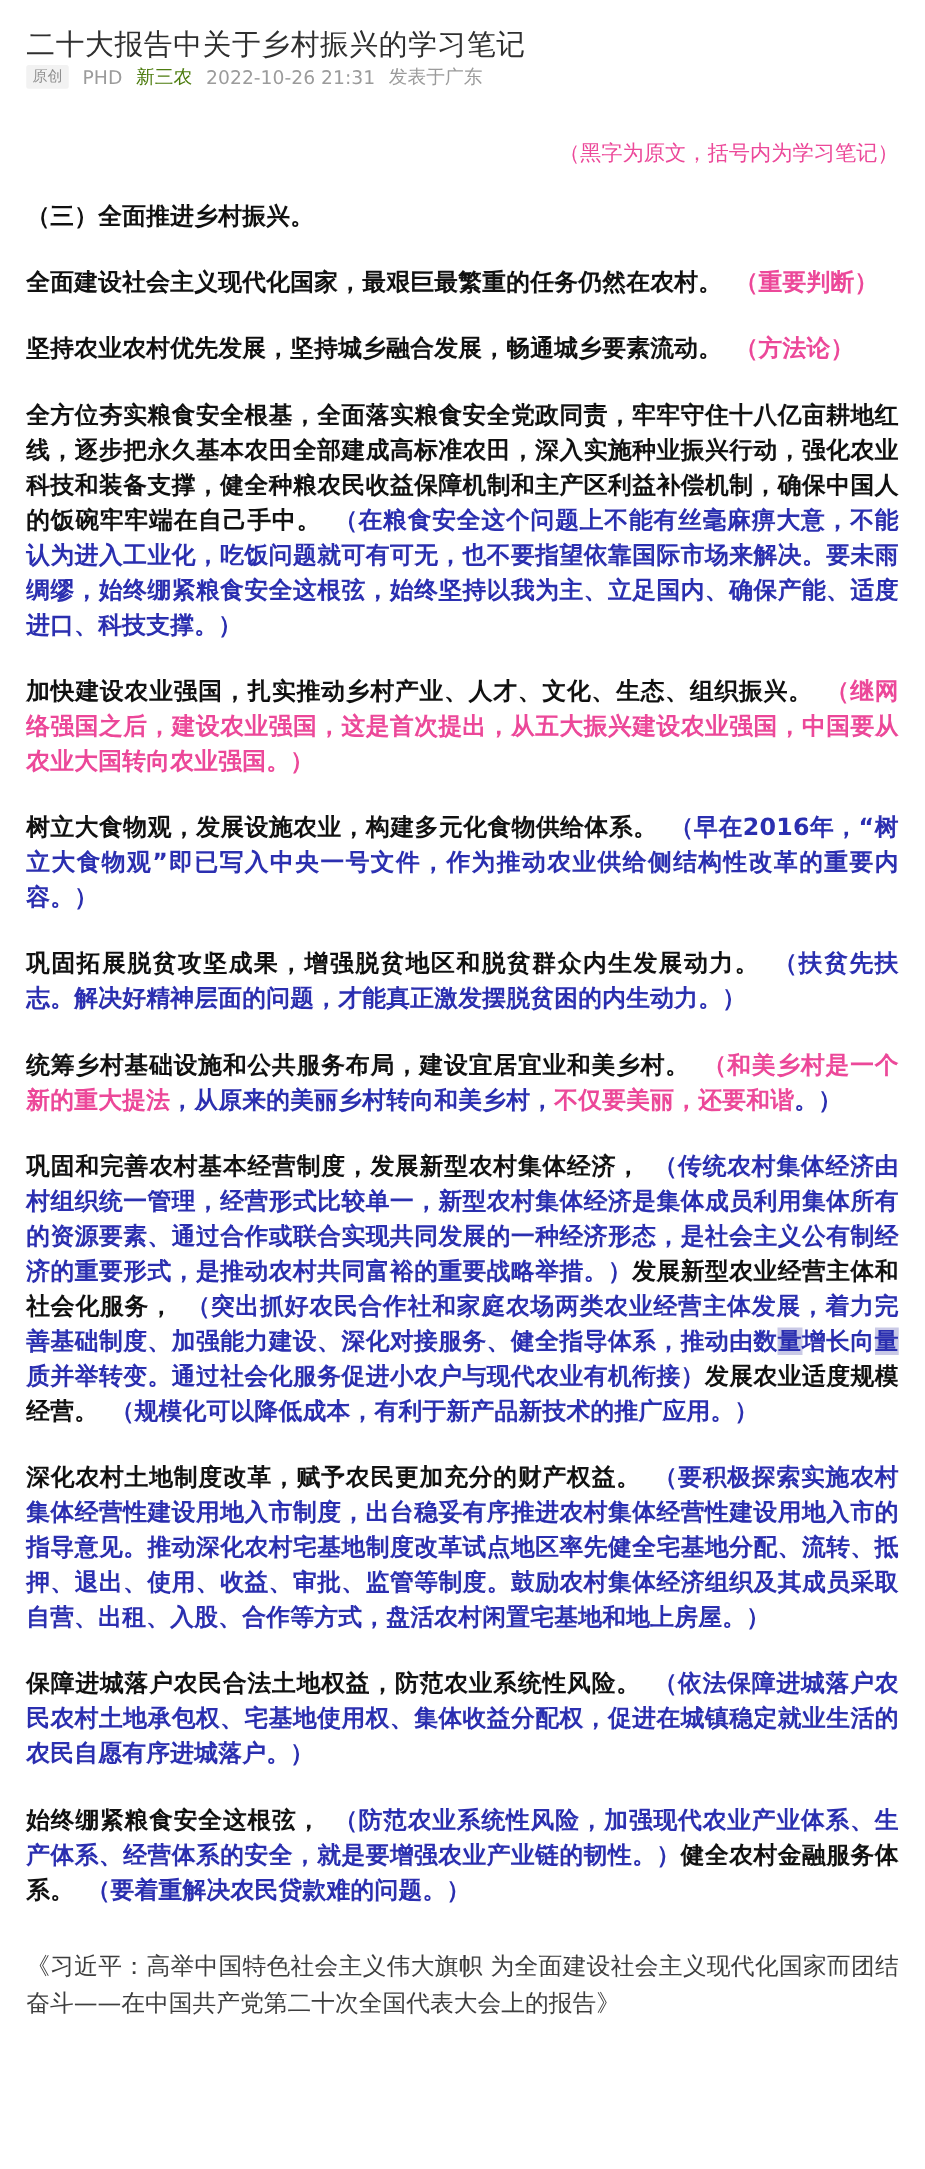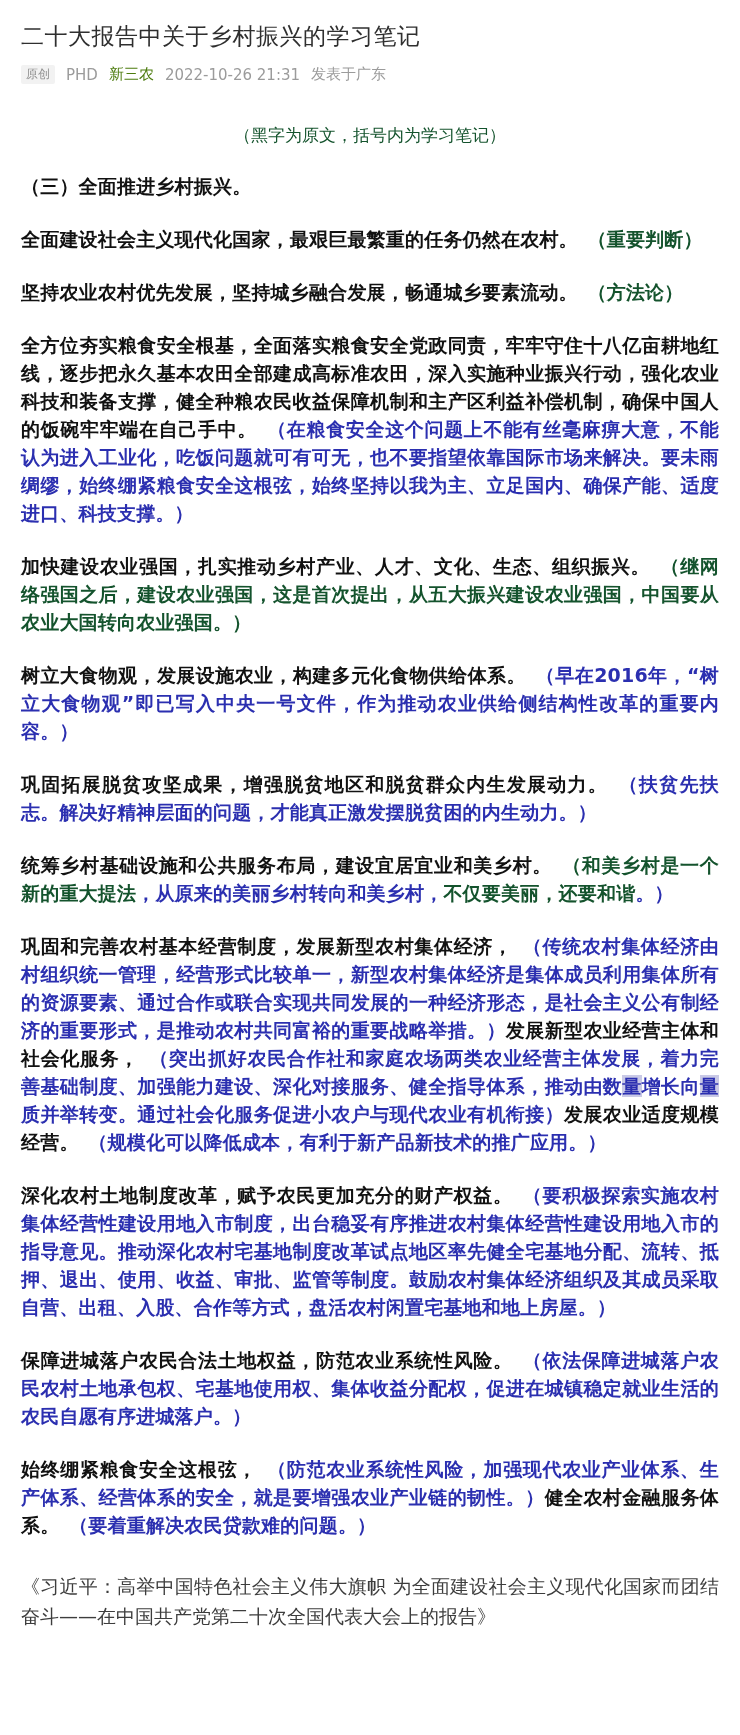--- a/index.html
+++ b/index.html
@@ -12,64 +12,63 @@
   .title {
     font-size: 23px;
     font-weight: 400;
     color: #2f2f2f;
     line-height: 1.4;
     margin: 4px 0 0 0;
     letter-spacing: 0.5px;
   }
 
   .meta {
-    margin-top: 13px;
     font-size: 15px;
     color: #9b9b9b;
     display: flex;
     align-items: center;
     gap: 11px;
     white-space: nowrap;
   }
   .badge {
     font-size: 12px;
     color: #8f8f8f;
     background: #f2f2f2;
     border-radius: 2px;
     padding: 1px 5px;
     line-height: 1.4;
   }
   .account { color: #4d7c0f; cursor: pointer; }
 
   .note {
     margin: 40px 0 11px 0;
-    text-align: center;
+    text-align: right;
     font-size: 17px;
     font-weight: 400;
-    color: #14532d;
+    color: #ec4899;
   }
 
   .heading {
     margin: 30px 0 0 0;
     font-size: 19px;
     font-weight: 700;
     color: #111111;
   }
 
   .para {
     margin: 25px 0 0 0;
     font-size: 19px;
     line-height: 28px;
     font-weight: 700;
     color: #111111;
     text-align: justify;
     letter-spacing: 0.2px;
   }
   .seg-black { color: #111111; }
-  .seg-red   { color: #14532d; }
+  .seg-red   { color: #ec4899; }
   .seg-blue  { color: #2b2fb0; }
   .seg-blue_hl { color: #2b2fb0; background: #c9c9e6; }
 
   .citation {
     margin: 32px 0 0 0;
     font-size: 19px;
     line-height: 30px;
     font-weight: 400;
     color: #3d3d3d;
     text-align: justify;

